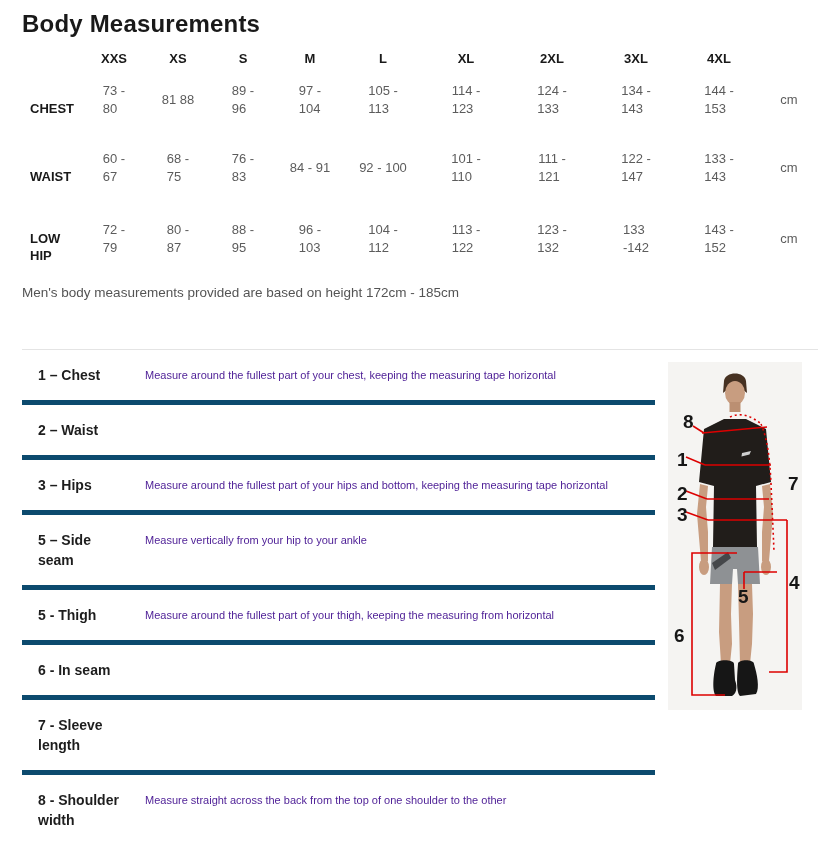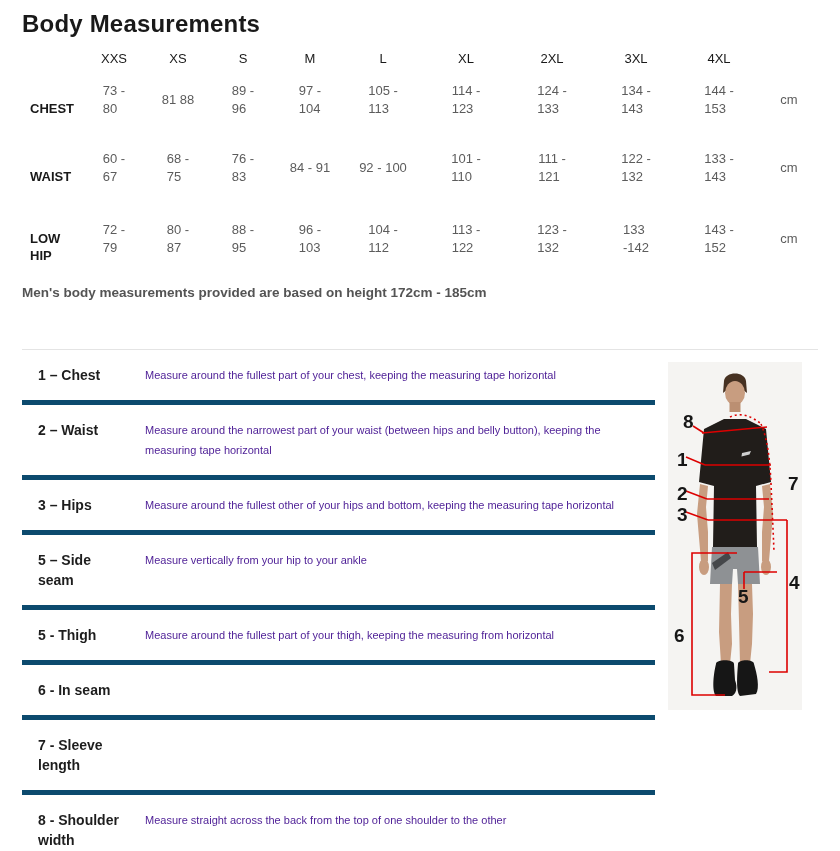--- a/index.html
+++ b/index.html
@@ -21,32 +21,32 @@
   .trow {
     display: grid;
     grid-template-columns: 60px 64px 64px 66px 68px 78px 88px 84px 84px 82px 1fr;
     align-items: center;
   }
   .cell { display: flex; justify-content: center; }
   .cell > span {
     white-space: pre-line; text-align: left;
     font-size: 13px; line-height: 18px; color: #5c5c5c;
   }
-  .thead .cell > span { font-weight: normal; color: #191919; white-space: nowrap; }
+  .thead .cell > span { font-weight: bold; color: #191919; white-space: nowrap; }
   .rowlabel { justify-content: center; padding-left: 8px; margin-top: 16px; }
   .rowlabel > span {
     font-weight: bold; color: #191919; white-space: normal;
     width: 54px; line-height: 17px; font-size: 13px;
   }
   .unitcell > span { color: #5c5c5c; }
   .row-chest  { margin-top: 14px; }
   .row-waist  { margin-top: 32px; }
   .row-lowhip { margin-top: 28px; }
 
-  .note { margin: 20px 0 0 0; font-size: 13.5px; line-height: 18px; color: #545454; font-weight: bold; }
+  .note { margin: 20px 0 0 0; font-size: 13.5px; line-height: 18px; color: #545454; }
 
   
   .guide {
     margin-top: 47px; border-top: 1px solid #e4e4e4;
     display: flex; align-items: flex-start;
   }
   .guide-list { width: 633px; flex: none; }
   .grow { display: flex; padding: 15px 0 15px 16px; border-top: 5px solid #0c4a6e; }
   .grow:first-child { border-top: none; }
   .glabel {
@@ -172,21 +172,21 @@
       <div class="cell">
           <span>101 -
 110</span>
         </div>
       <div class="cell">
           <span>111 -
 121</span>
         </div>
       <div class="cell">
           <span>122 -
-132</span>
+147</span>
         </div>
       <div class="cell">
           <span>133 -
 143</span>
         </div>
       <div class="cell unitcell">
           <span>cm</span>
         </div>
     </div>
 
@@ -239,25 +239,24 @@
   <p class="note">Men's body measurements provided are based on height 172cm - 185cm</p>
 
   <div class="guide">
     <div class="guide-list">
       <div class="grow">
         <div class="glabel">1 – Chest</div>
         <div class="gtext">Measure around the fullest part of your chest, keeping the measuring tape horizontal</div>
       </div>
       <div class="grow">
         <div class="glabel">2 – Waist</div>
-        <div class="gtext">Measure around the narrowest part of your waist (between hips and belly button), keeping the measuring tape horizontal</div>
       </div>
       <div class="grow">
         <div class="glabel">3 – Hips</div>
-        <div class="gtext">Measure around the fullest other of your hips and bottom, keeping the measuring tape horizontal</div>
+        <div class="gtext">Measure around the fullest part of your hips and bottom, keeping the measuring tape horizontal</div>
       </div>
       <div class="grow">
         <div class="glabel">5 – Side seam</div>
         <div class="gtext">Measure vertically from your hip to your ankle</div>
       </div>
       <div class="grow">
         <div class="glabel">5 - Thigh</div>
         <div class="gtext">Measure around the fullest part of your thigh, keeping the measuring from horizontal</div>
       </div>
       <div class="grow">

